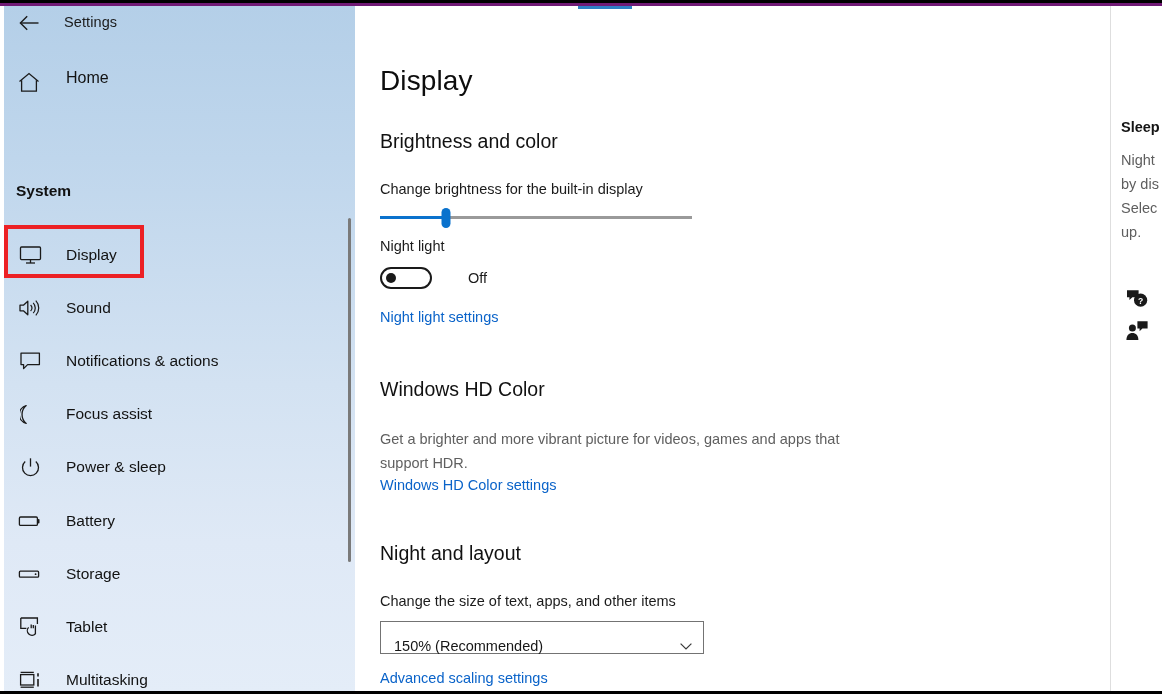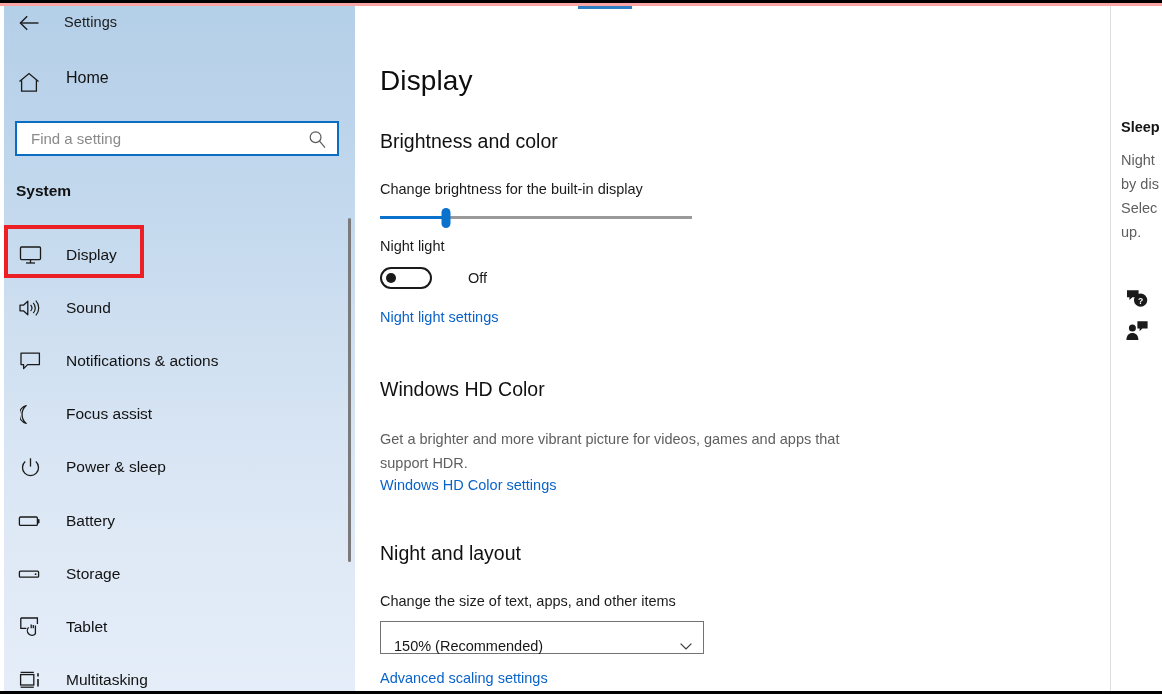--- a/index.html
+++ b/index.html
@@ -11,21 +11,21 @@
     overflow: hidden;
     background: #ffffff;
     font-family: "Liberation Sans", sans-serif;
     -webkit-font-smoothing: antialiased;
   }
 
   .app-window {
     position: relative;
     width: 1162px;
     height: 694px;
-    background: #fca5a5;
+    background: #701a75;
     border-top: 3px solid #000000;
     border-bottom: 3px solid #000000;
     overflow: hidden;
   }
 
   
   .top-tab-indicator {
     position: absolute;
     left: 578px;
     top: 3px;
@@ -382,29 +382,20 @@
     <div class="home-row">
       <span class="home-icon">
         <svg width="22" height="21" viewBox="0 0 22 21">
           <path d="M1.5 9.5 L11 1.5 L20.5 9.5" fill="none" stroke="#1a1a1a" stroke-width="1.3"></path>
           <path d="M3.6 8.3 V19.2 H18.4 V8.3" fill="none" stroke="#1a1a1a" stroke-width="1.3"></path>
         </svg>
       </span>
       <span class="home-label">Home</span>
     </div>
 
-    <div class="search-box">
-      <input class="search-input" type="text" placeholder="Find a setting" style="">
-      <span class="search-icon">
-        <svg width="20" height="20" viewBox="0 0 20 20">
-          <circle cx="8.6" cy="8.2" r="5.4" fill="none" stroke="#5a5a5a" stroke-width="1.2"></circle>
-          <path d="M12.6 12.2 L18 18.6" fill="none" stroke="#5a5a5a" stroke-width="1.2"></path>
-        </svg>
-      </span>
-    </div>
 
     <div class="section-label">System</div>
 
     <div class="nav-list">
 
       <div class="nav-item selected">
         <span class="nav-icon">
           <svg width="23" height="20" viewBox="0 0 23 20">
             <rect x="1.5" y="2" width="20" height="12.6" rx="1" fill="none" stroke="#1a1a1a" stroke-width="1.3"></rect>
             <path d="M7 18 H16" stroke="#1a1a1a" stroke-width="1.3" fill="none"></path>

